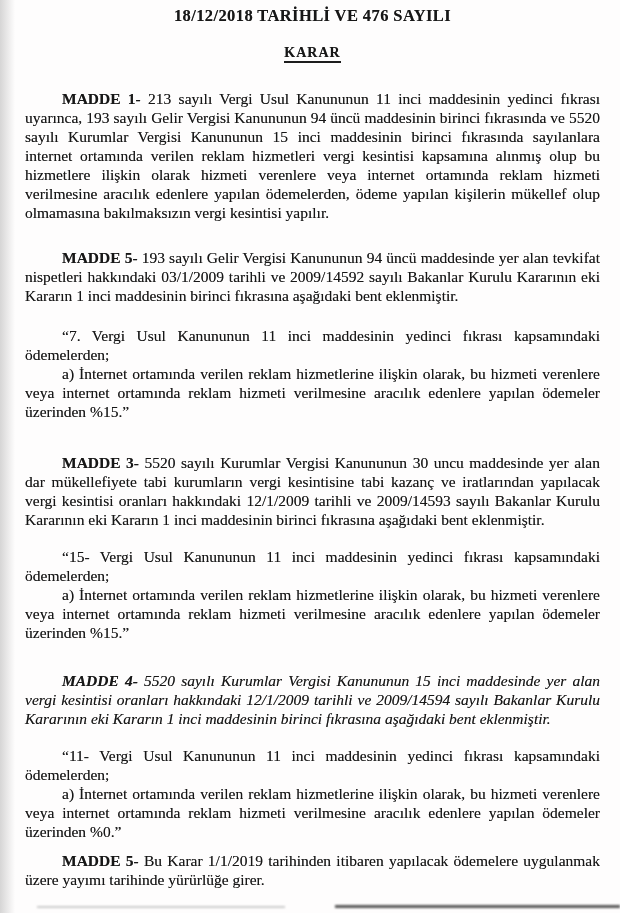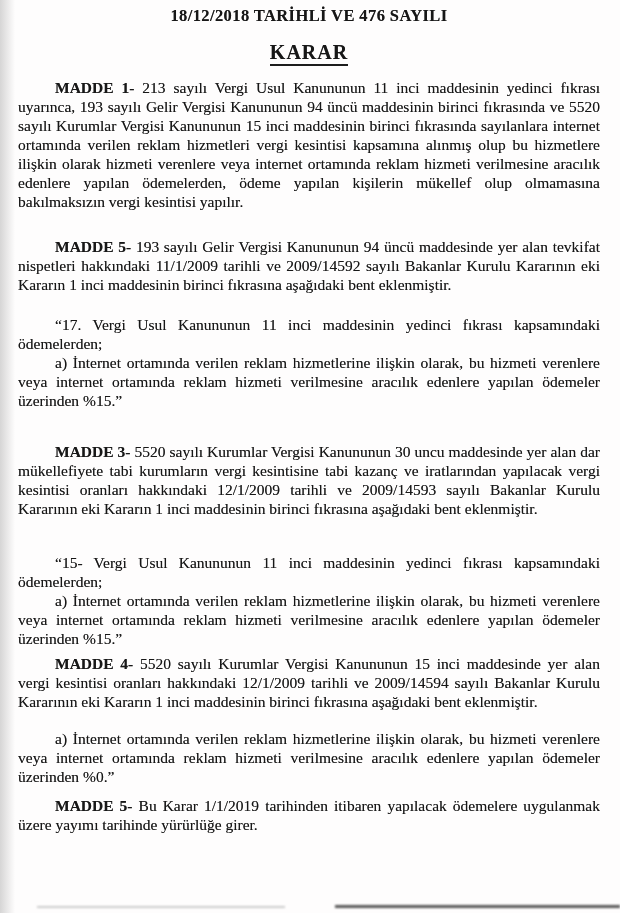--- a/index.html
+++ b/index.html
@@ -7,59 +7,59 @@
     position: relative;
     width: 620px;
     height: 913px;
     background: #fefdfd;
     overflow: hidden;
     font-family: "Liberation Serif", "DejaVu Serif", serif;
     color: #171717;
   }
   .content {
     position: relative;
-    padding: 6px 20px 0 18px;
+    padding: 6px 20px 0 25px;
     filter: blur(0.3px);
     text-shadow: 0 0 0.4px rgba(20,20,20,0.55);
   }
   .title {
     text-align: center;
     font-weight: bold;
     font-size: 16.5px;
     line-height: 19px;
     letter-spacing: 0.4px;
   }
   .heading {
     text-align: center;
     margin-top: 18px;
-    font-size: 20px;
+    font-size: 14px;
     line-height: 19px;
   }
   .heading span {
     font-weight: bold;
     letter-spacing: 1px;
     border-bottom: 2px solid #1d1d1d;
     padding-bottom: 1px;
   }
   .para {
     text-align: justify;
     font-size: 15.5px;
     line-height: 19px;
     text-indent: 37px;
     margin: 0;
   }
   .label { font-weight: bold; }
   .quote p { margin: 0; }
   
-  .b-m1  { margin-top: 16px; }
+  .b-m1  { margin-top: 27px; }
   .b-m2  { margin-top: 26px; }
   .b-q17 { margin-top: 21px; }
   .b-m3  { margin-top: 32px; }
-  .b-q15 { margin-top: 35px; }
-  .b-m4  { margin-top: 6px; }
+  .b-q15 { margin-top: 18px; }
+  .b-m4  { margin-top: 29px; font-style: italic; }
   .b-q11 { margin-top: 18px; }
   .b-m5  { margin-top: 10px; }
   
   .left-shadow {
     position: absolute;
     left: 0; top: 0; bottom: 0;
     width: 15px;
     background: linear-gradient(to right, rgba(110,110,110,0.28), rgba(255,255,255,0));
     pointer-events: none;
   }
@@ -94,37 +94,38 @@
     <div class="title">
       <div>18/12/2018 TARİHLİ VE 476 SAYILI</div>
     </div>
 
     <div class="heading">
       <span>KARAR</span>
     </div>
 
     <p class="para b-m1"><span class="label">MADDE 1-</span> <span>213 sayılı Vergi Usul Kanununun 11 inci maddesinin yedinci fıkrası uyarınca, 193 sayılı Gelir Vergisi Kanununun 94 üncü maddesinin birinci fıkrasında ve 5520 sayılı Kurumlar Vergisi Kanununun 15 inci maddesinin birinci fıkrasında sayılanlara internet ortamında verilen reklam hizmetleri vergi kesintisi kapsamına alınmış olup bu hizmetlere ilişkin olarak hizmeti verenlere veya internet ortamında reklam hizmeti verilmesine aracılık edenlere yapılan ödemelerden, ödeme yapılan kişilerin mükellef olup olmamasına bakılmaksızın vergi kesintisi yapılır.</span></p>
 
-    <p class="para b-m2"><span class="label">MADDE 5-</span> <span>193 sayılı Gelir Vergisi Kanununun 94 üncü maddesinde yer alan tevkifat nispetleri hakkındaki 11/1/2009 tarihli ve 2009/14592 sayılı Bakanlar Kurulu Kararının eki Kararın 1 inci maddesinin birinci fıkrasına aşağıdaki bent eklenmiştir.</span></p>
+    <p class="para b-m2"><span class="label">MADDE 5-</span> <span>193 sayılı Gelir Vergisi Kanununun 94 üncü maddesinde yer alan tevkifat nispetleri hakkındaki 03/1/2009 tarihli ve 2009/14592 sayılı Bakanlar Kurulu Kararının eki Kararın 1 inci maddesinin birinci fıkrasına aşağıdaki bent eklenmiştir.</span></p>
 
     <div class="quote b-q17">
-      <p class="para">“17. Vergi Usul Kanununun 11 inci maddesinin yedinci fıkrası kapsamındaki ödemelerden;</p>
+      <p class="para">“7. Vergi Usul Kanununun 11 inci maddesinin yedinci fıkrası kapsamındaki ödemelerden;</p>
       <p class="para">a) İnternet ortamında verilen reklam hizmetlerine ilişkin olarak, bu hizmeti verenlere veya internet ortamında reklam hizmeti verilmesine aracılık edenlere yapılan ödemeler üzerinden %15.”</p>
     </div>
 
     <p class="para b-m3"><span class="label">MADDE 3-</span> <span>5520 sayılı Kurumlar Vergisi Kanununun 30 uncu maddesinde yer alan dar mükellefiyete tabi kurumların vergi kesintisine tabi kazanç ve iratlarından yapılacak vergi kesintisi oranları hakkındaki 12/1/2009 tarihli ve 2009/14593 sayılı Bakanlar Kurulu Kararının eki Kararın 1 inci maddesinin birinci fıkrasına aşağıdaki bent eklenmiştir.</span></p>
 
     <div class="quote b-q15">
       <p class="para">“15- Vergi Usul Kanununun 11 inci maddesinin yedinci fıkrası kapsamındaki ödemelerden;</p>
       <p class="para">a) İnternet ortamında verilen reklam hizmetlerine ilişkin olarak, bu hizmeti verenlere veya internet ortamında reklam hizmeti verilmesine aracılık edenlere yapılan ödemeler üzerinden %15.”</p>
     </div>
 
     <p class="para b-m4"><span class="label">MADDE 4-</span> <span>5520 sayılı Kurumlar Vergisi Kanununun 15 inci maddesinde yer alan vergi kesintisi oranları hakkındaki 12/1/2009 tarihli ve 2009/14594 sayılı Bakanlar Kurulu Kararının eki Kararın 1 inci maddesinin birinci fıkrasına aşağıdaki bent eklenmiştir.</span></p>
 
     <div class="quote b-q11">
+      <p class="para">“11- Vergi Usul Kanununun 11 inci maddesinin yedinci fıkrası kapsamındaki ödemelerden;</p>
       <p class="para">a) İnternet ortamında verilen reklam hizmetlerine ilişkin olarak, bu hizmeti verenlere veya internet ortamında reklam hizmeti verilmesine aracılık edenlere yapılan ödemeler üzerinden %0.”</p>
     </div>
 
     <p class="para b-m5"><span class="label">MADDE 5-</span> <span>Bu Karar 1/1/2019 tarihinden itibaren yapılacak ödemelere uygulanmak üzere yayımı tarihinde yürürlüğe girer.</span></p>
 
   </div>
 
   <div class="bottom-scanline-faint"></div>
   <div class="bottom-scanline"></div>
 </div>

